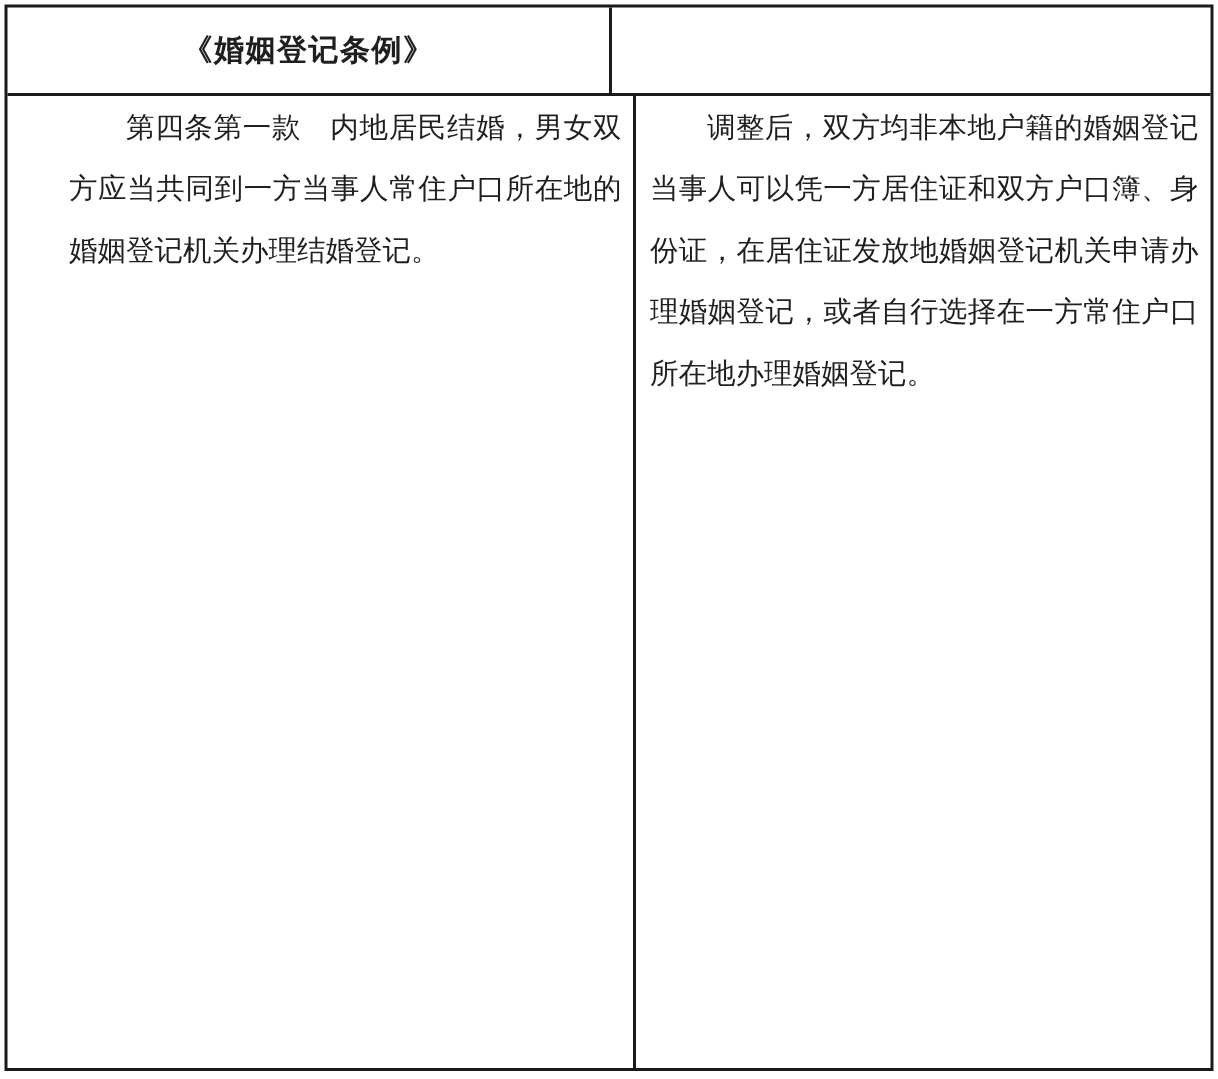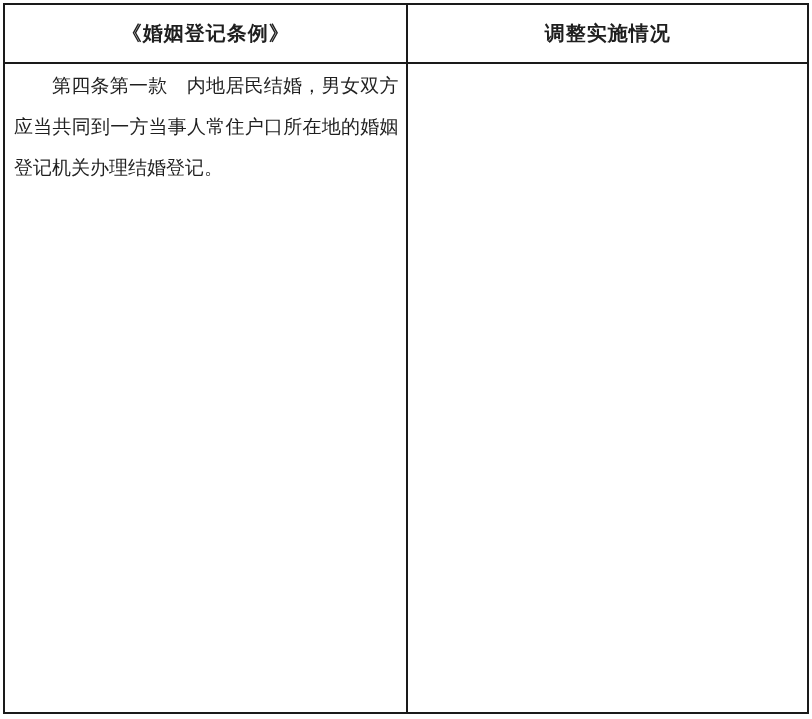--- a/index.html
+++ b/index.html
@@ -27,20 +27,21 @@
     flex-direction: row;
   }
   .header-row {
     height: 57px;
     flex: 0 0 auto;
     border-bottom: 2px solid #1a1a1a;
   }
   .body-row {
     flex: 1 1 auto;
     min-height: 0;
+    padding-left: 32px;
   }
   .cell {
     box-sizing: border-box;
     overflow: hidden;
   }
   .cell-left {
     width: 50.3%;
     border-right: 2px solid #1a1a1a;
   }
   .cell-right {
@@ -66,22 +67,22 @@
     text-justify: inter-ideograph;
     word-break: break-all;
   }
 </style>
 </head>
 <body>
 
 <div class="doc-table">
   <div class="row header-row">
     <div class="cell cell-left header-cell">《婚姻登记条例》</div>
-    <div class="cell cell-right header-cell">调整实施情况</div>
   </div>
   <div class="row body-row">
     <div class="cell cell-left body-cell">
       <p>第四条第一款　内地居民结婚，男女双方应当共同到一方当事人常住户口所在地的婚姻登记机关办理结婚登记。</p>
     </div>
     <div class="cell cell-right body-cell">
+      <p>调整后，双方均非本地户籍的婚姻登记当事人可以凭一方居住证和双方户口簿、身份证，在居住证发放地婚姻登记机关申请办理婚姻登记，或者自行选择在一方常住户口所在地办理婚姻登记。</p>
     </div>
   </div>
 </div>
 
 </body></html>

